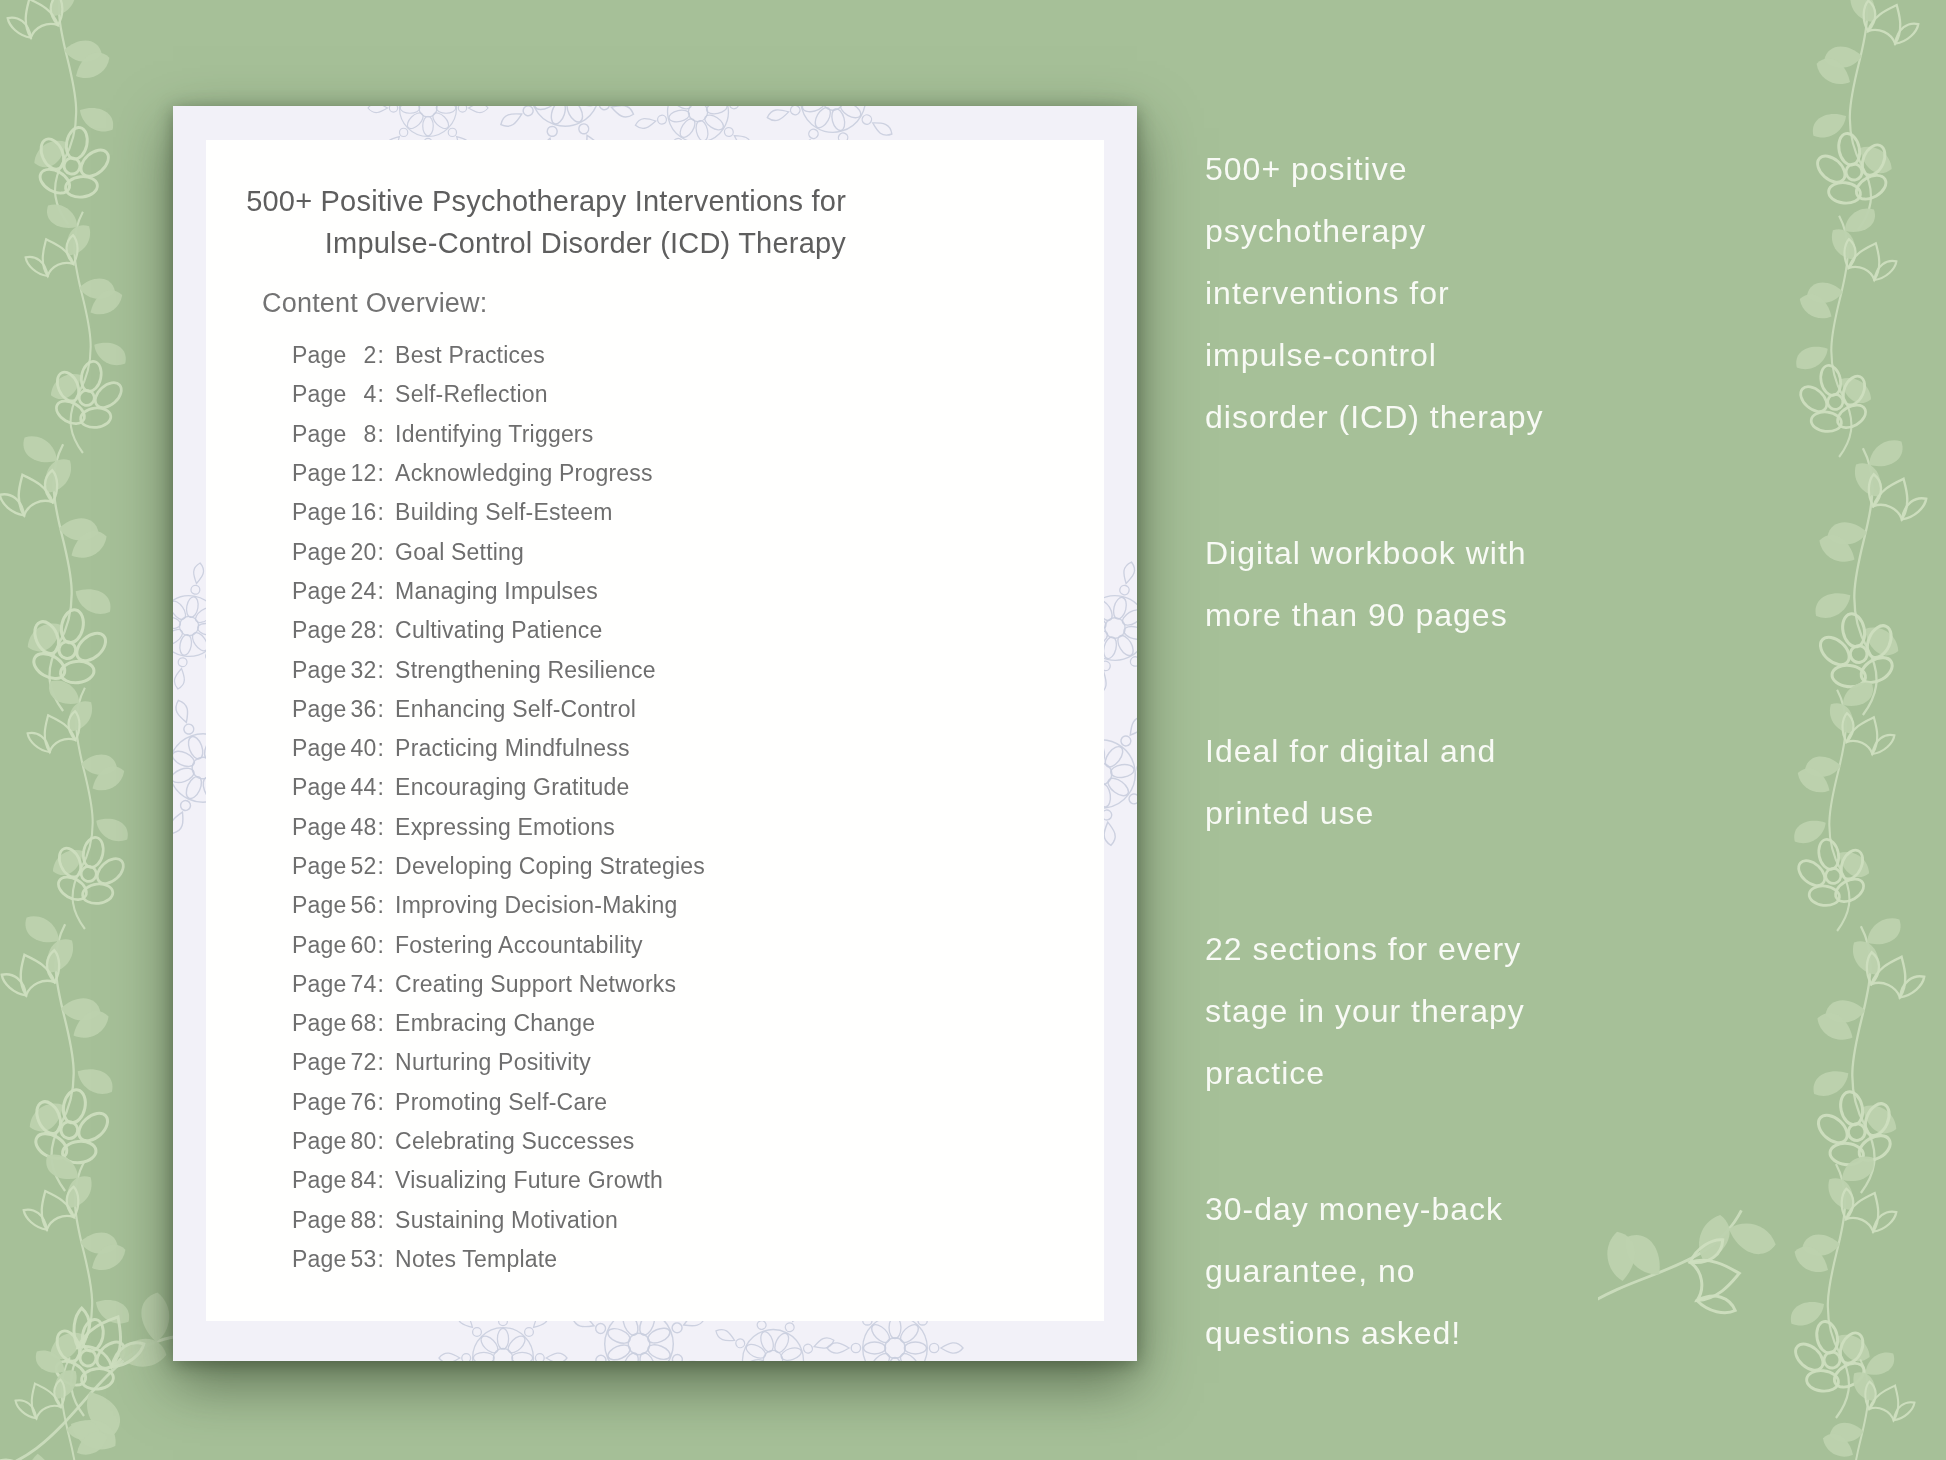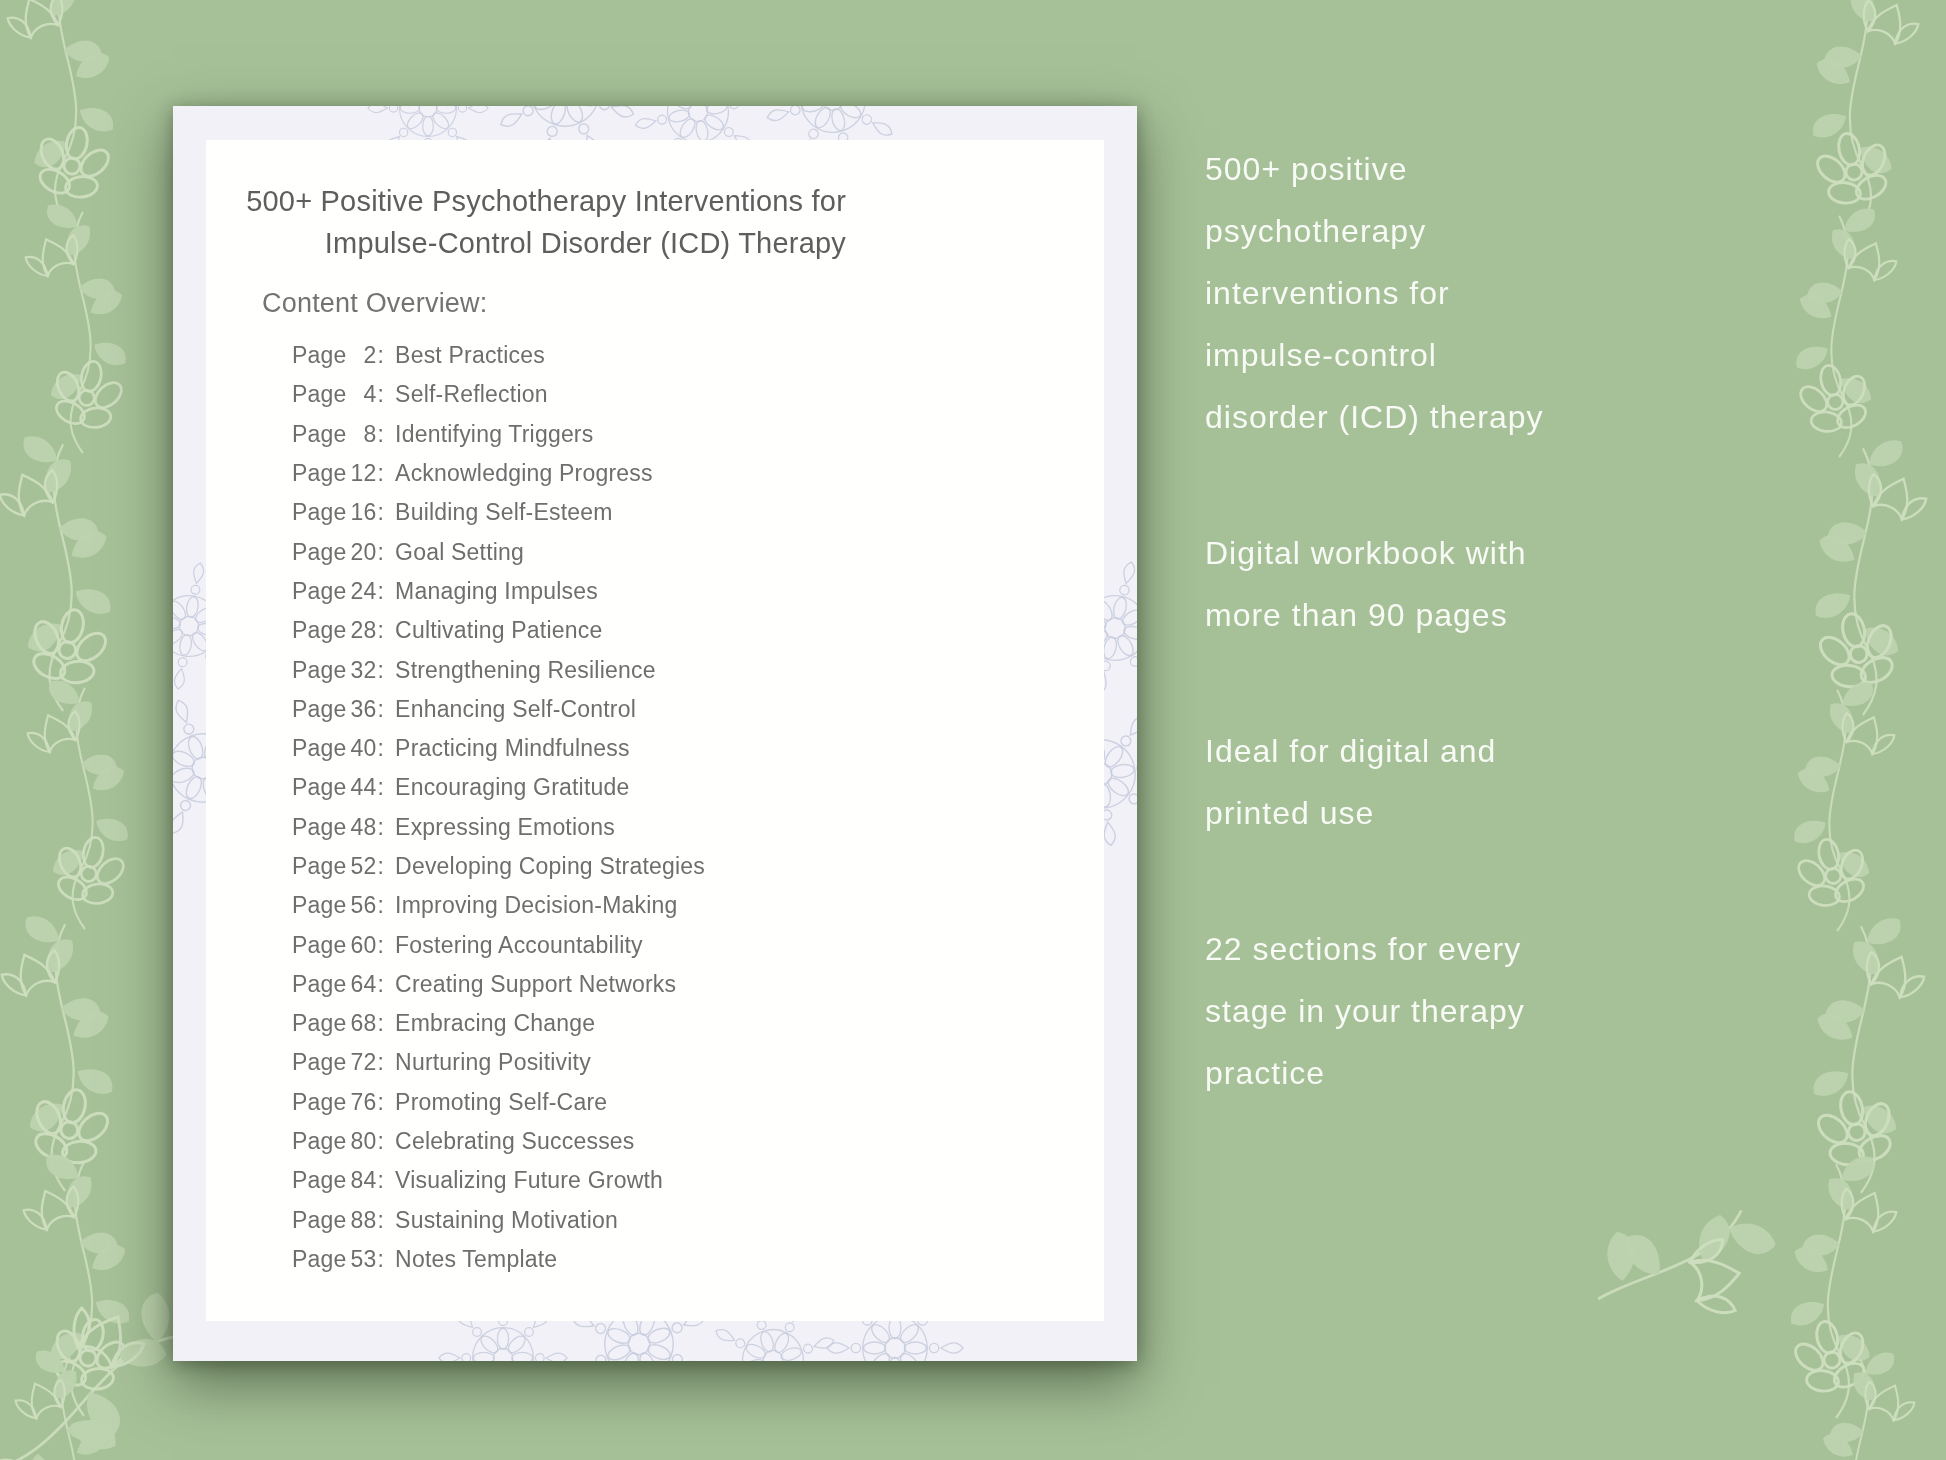--- a/index.html
+++ b/index.html
@@ -266,21 +266,21 @@
             <span class="ttl">Improving Decision-Making</span>
           </div>
           <div class="toc-row">
             <span class="pg">Page</span>
             <span class="num">60</span>
             <span class="colon">:</span>
             <span class="ttl">Fostering Accountability</span>
           </div>
           <div class="toc-row">
             <span class="pg">Page</span>
-            <span class="num">64</span>
+            <span class="num">74</span>
             <span class="colon">:</span>
             <span class="ttl">Creating Support Networks</span>
           </div>
           <div class="toc-row">
             <span class="pg">Page</span>
             <span class="num">68</span>
             <span class="colon">:</span>
             <span class="ttl">Embracing Change</span>
           </div>
           <div class="toc-row">
@@ -329,15 +329,18 @@
 interventions for
 impulse-control
 disorder (ICD) therapy</p>
       <p>Digital workbook with
 more than 90 pages</p>
       <p>Ideal for digital and
 printed use</p>
       <p>22 sections for every
 stage in your therapy
 practice</p>
+      <p>30-day money-back
+guarantee, no
+questions asked!</p>
     </div>
 
 </div>
 
 </body></html>

